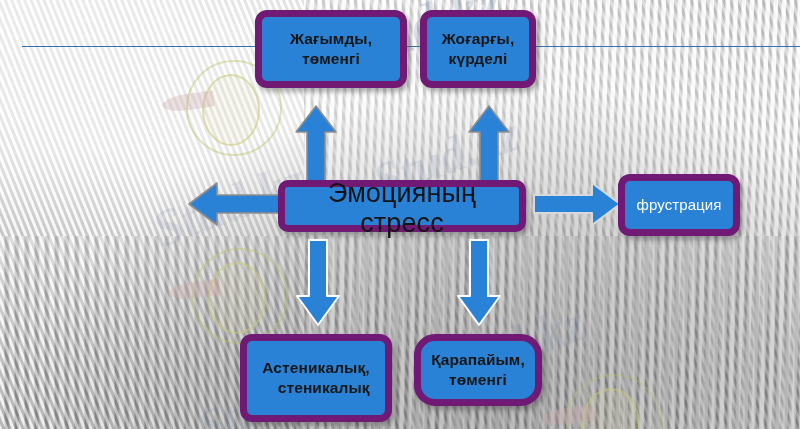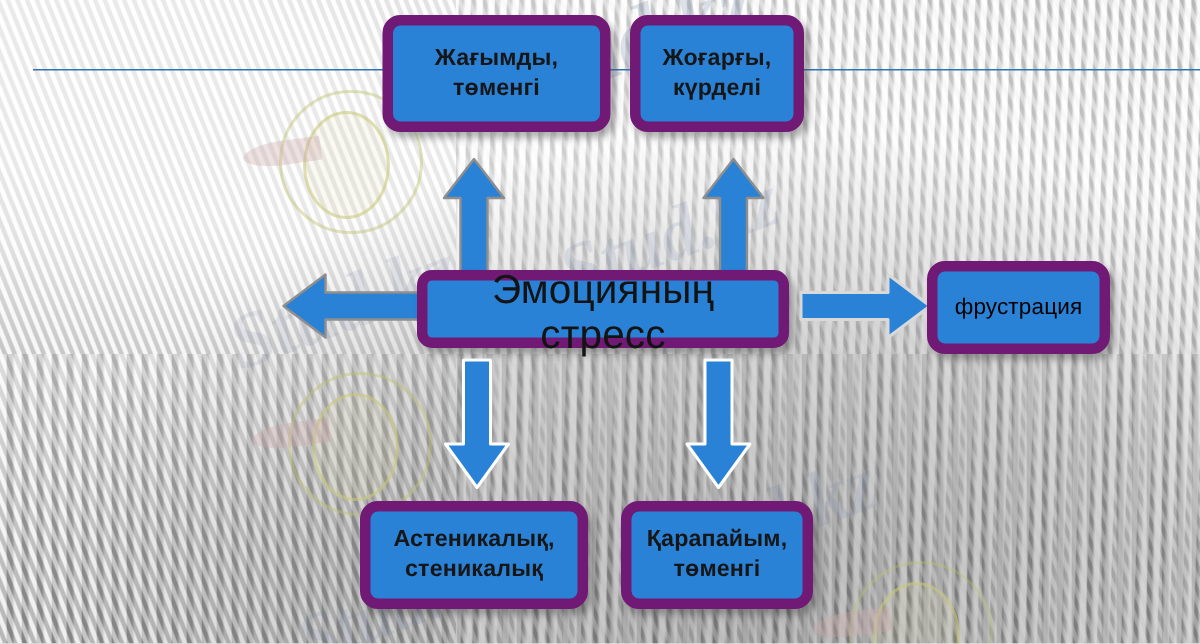--- a/index.html
+++ b/index.html
@@ -214,21 +214,21 @@
     font-size: 27px;
     line-height: 1.12;
     color: #131313;
     white-space: nowrap;
   }
 
   
   #node-right .node-label {
     font-weight: normal;
     font-size: 15px;
-    color: #000000;
+    color: #ffffff;
   }
 
   
   .arrow { position: absolute; z-index: 4; }
   .arrow svg { display: block; overflow: visible; }
 </style>
 </head>
 <body>
 
 <div id="slide">
@@ -322,27 +322,27 @@
       <div>стресс</div>
     </div>
   </div>
 
   <div class="node" id="node-right" style="left:618px; top:174px; width:122px; height:62px;">
     <div class="node-label">
       <div>фрустрация</div>
     </div>
   </div>
 
-  <div class="node" id="node-bottom-left" style="left:240px; top:334px; width:152px; height:72px;">
+  <div class="node" id="node-bottom-left" style="left:240px; top:334px; width:152px; height:88px;text-align:right;">
     <div class="node-label">
       <div>Астеникалық,</div>
       <div>стеникалық</div>
     </div>
   </div>
 
-  <div class="node" id="node-bottom-right" style="left:414px; top:334px; width:128px; height:72px;">
+  <div class="node" id="node-bottom-right" style="left:414px; top:334px; width:128px; height:72px;border-radius:21px;">
     <div class="node-label">
       <div>Қарапайым,</div>
       <div>төменгі</div>
     </div>
   </div>
 
 </div>
 
 </body></html>

